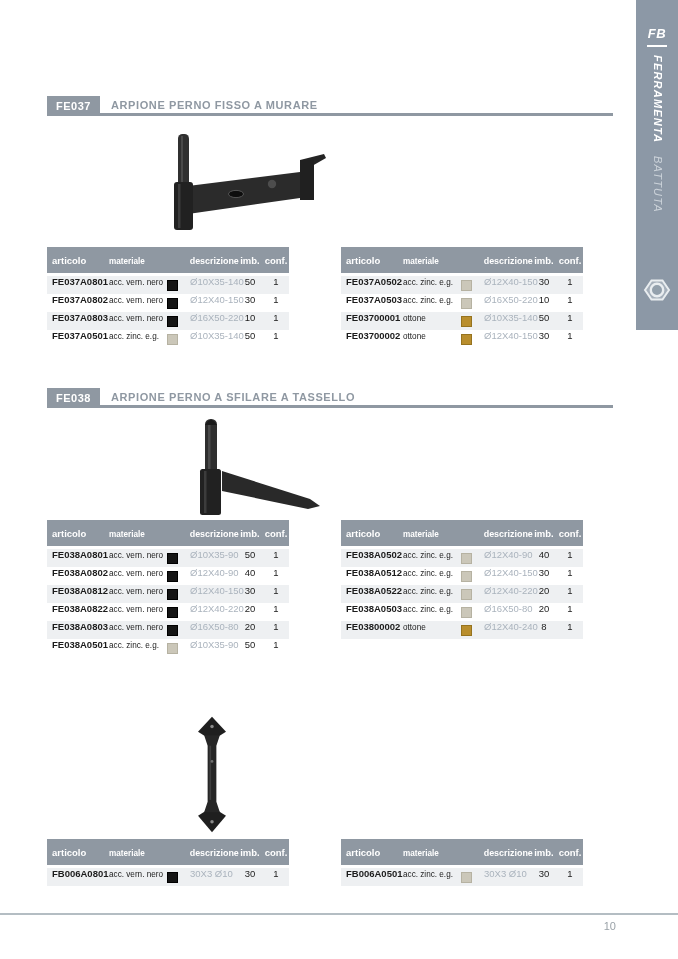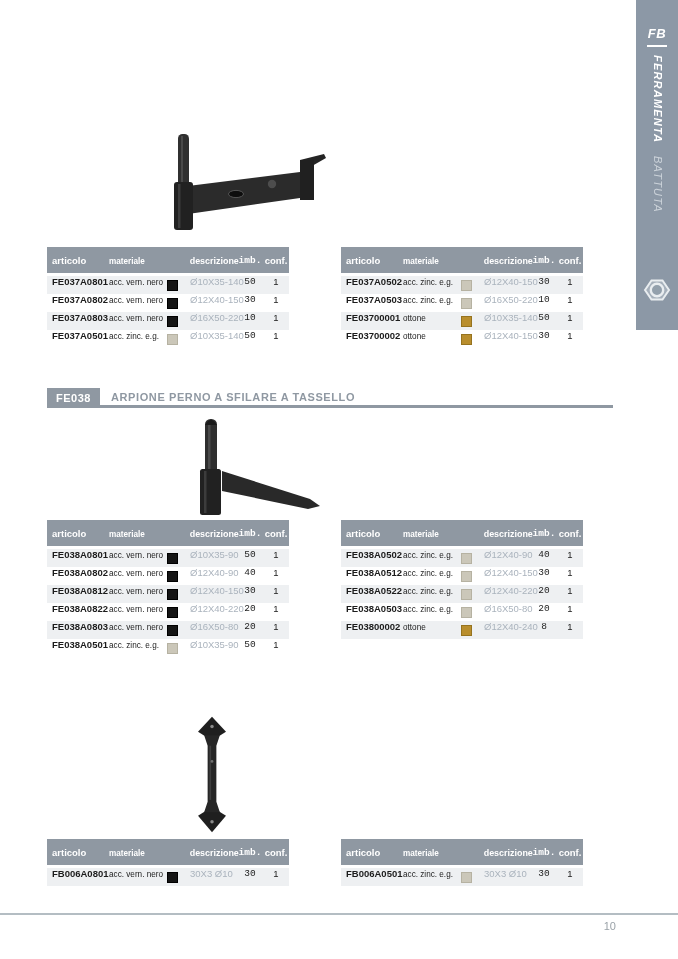--- a/index.html
+++ b/index.html
@@ -47,21 +47,21 @@
   .trow{display:flex;height:18px;background:#ffffff;white-space:nowrap;}
   .trow.alt{background:#eef0f2;}
   .c-art {width:62px;padding-left:5px;box-sizing:border-box;font-weight:bold;}
   .c-mat {width:58px;}
   .c-mat span,.thead .c-mat{display:inline-block;transform:scaleX(.86);transform-origin:0 50%;}
   .thead .c-mat{padding-left:0;}
   .c-sw  {width:18px;display:flex;align-items:center;}
   .c-sw i{display:block;width:11px;height:11px;border:1px solid transparent;box-sizing:border-box;}
   .c-desc{width:52px;padding-left:5px;box-sizing:border-box;color:#aab3bd;}
   .thead .c-desc{color:#ffffff;transform:scaleX(.94);transform-origin:0 50%;}
-  .c-imb {width:26px;text-align:center;font-family:Liberation Mono, monospace;}
+  .c-imb {width:26px;text-align:center;}
   .c-conf{width:26px;text-align:center;}
 
   
   .footer-rule{position:absolute;left:0;top:913px;width:678px;height:2px;background:#b4bdc3;}
   .page-num{position:absolute;top:920px;left:590px;width:26px;text-align:right;font-size:11px;color:#9aa2a8;}
 </style>
 </head>
 <body>
 
 <div class="page">
@@ -75,20 +75,25 @@
       <span class="sub">BATTUTA</span>
     </div>
     <div class="nut">
       <svg width="28" height="24" viewBox="0 0 28 24">
         <polygon points="2,12 8.5,2.5 19.5,2.5 26,12 19.5,21.5 8.5,21.5" fill="#a6b0bb" stroke="#e9edf0" stroke-width="2"></polygon>
         <circle cx="14" cy="12" r="6.2" fill="#93a0ac" stroke="#e9edf0" stroke-width="2.4"></circle>
       </svg>
     </div>
   </div>
 
+  <div class="sec-header" style="top:96px">
+    <div class="code-box">FE037</div>
+    <div class="sec-title">ARPIONE PERNO FISSO A MURARE</div>
+    <div class="sec-rule"></div>
+  </div>
 
   <div class="prod-img" style="left:148px;top:126px">
     <svg width="195" height="114" viewBox="0 0 195 114">
       <polygon points="40,60 152,46 152,72 40,88" fill="#2b2b2b"></polygon>
       <polygon points="152,34 176,28 178,32 164,40 164,44 152,48" fill="#242424"></polygon>
       <rect x="152" y="34" width="14" height="40" fill="#202020"></rect>
       <circle cx="124" cy="58" r="4.2" fill="#4d4d4d"></circle>
       <ellipse cx="88" cy="68" rx="7.5" ry="3.6" fill="#0d0d0d" stroke="#555555" stroke-width="1"></ellipse>
       <rect x="30" y="8" width="11" height="60" rx="4.5" fill="#303030"></rect>
       <rect x="33" y="10" width="2" height="54" fill="#4a4a4a"></rect>

